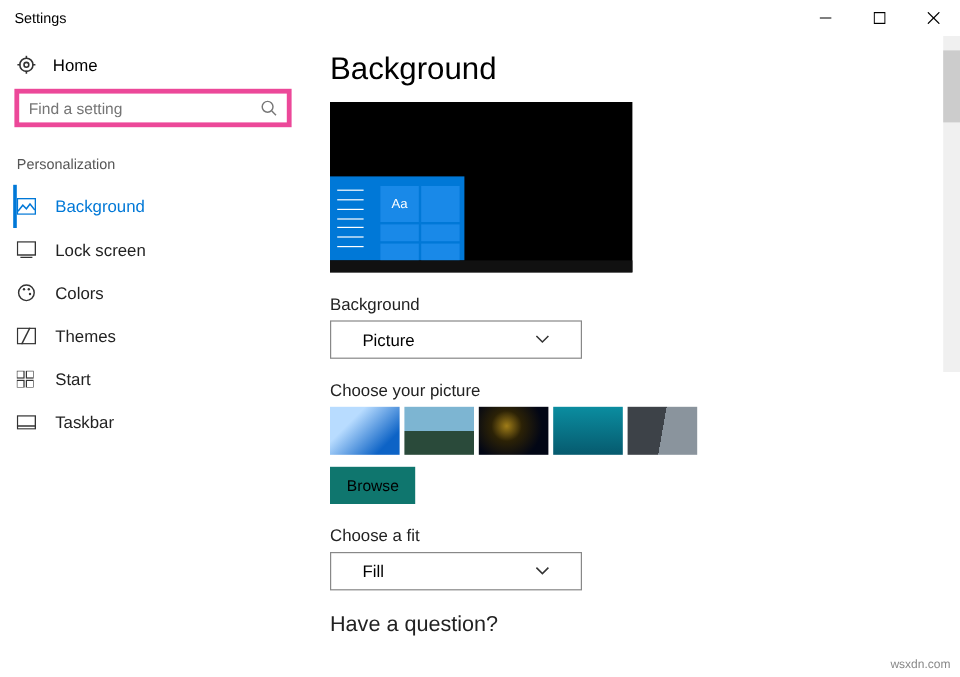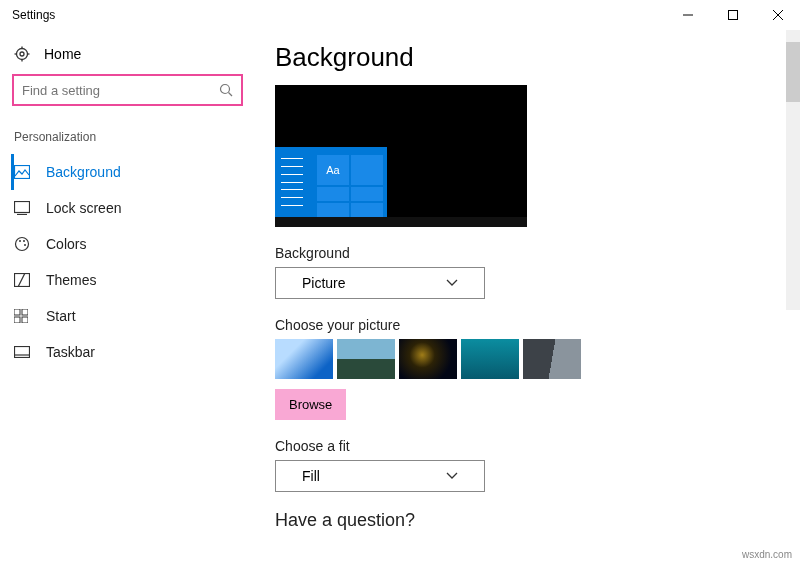--- a/index.html
+++ b/index.html
@@ -3,21 +3,21 @@
   <meta charset="utf-8">
   <style>
     * { margin: 0; padding: 0; box-sizing: border-box; font-family: "Segoe UI", sans-serif; }
     body { width: 800px; height: 564px; background: #fff; overflow: hidden; position: relative; }
     .titlebar { height: 30px; display: flex; align-items: center; padding-left: 12px; font-size: 12px; }
     .titlebar-controls { position: absolute; top: 0; right: 0; display: flex; }
     .tbtn { width: 45px; height: 30px; display: flex; align-items: center; justify-content: center; font-size: 12px; }
     .content { display: flex; height: calc(100% - 30px); }
     .sidebar { width: 255px; padding: 10px 12px; }
     .home-row { display: flex; align-items: center; gap: 12px; padding: 6px 2px 12px 2px; font-size: 14px; }
-    .searchbox { border: 2px solid #ec4899; height: 32px; display: flex; align-items: center; padding: 0 8px; margin-bottom: 20px; }
+    .searchbox { border: 4px solid #ec4899; height: 32px; display: flex; align-items: center; padding: 0 8px; margin-bottom: 20px; }
     .searchbox input { border: none; outline: none; flex: 1; font-size: 13px; color: #666; background: transparent; }
     .cat-label { font-size: 12px; color: #555; padding: 4px 2px 10px 2px; }
     .nav-item { display: flex; align-items: center; gap: 14px; padding: 10px 2px; font-size: 14px; color: #222; cursor: default; }
     .nav-item.active { color: #0078d7; border-left: 3px solid #0078d7; padding-left: 0; margin-left: -1px; }
     .nav-item.active .nicon { color: #0078d7; }
     .nicon { width: 18px; text-align: center; font-size: 15px; color: #333; }
     .main { flex: 1; padding: 12px 20px 0 20px; overflow: hidden; position: relative; }
     .page-title { font-size: 26px; font-weight: 300; margin-bottom: 12px; }
     .preview { width: 252px; height: 142px; background: #000; position: relative; margin-bottom: 18px; }
     .preview-taskbar { position: absolute; bottom: 0; left: 0; width: 100%; height: 10px; background: #111; display: flex; }
@@ -29,21 +29,21 @@
     .tile.big { grid-row: 1; grid-column: 1; display: flex; align-items: center; justify-content: center; color: #fff; font-size: 11px; }
     .field-label { font-size: 14px; margin-bottom: 6px; color: #222; }
     .select { width: 210px; height: 32px; border: 1.5px solid #888; display: flex; align-items: center; justify-content: space-between; padding: 0 26px; font-size: 14px; margin-bottom: 18px; }
     .thumbs { display: flex; gap: 4px; margin-bottom: 10px; }
     .thumb { width: 58px; height: 40px; }
     .t1 { background: linear-gradient(135deg,#b8dcff 30%,#0d63c6 80%); }
     .t2 { background: linear-gradient(#7db5d2 50%,#2a4a3a 50%); }
     .t3 { background: radial-gradient(circle at 40% 40%,#a07d18 0%,#2c2206 30%,#020615 70%); }
     .t4 { background: linear-gradient(#0b8da0,#065a6e); }
     .t5 { background: linear-gradient(100deg,#3d4248 50%,#8a949d 50%); }
-    .browse-btn { background: #f9a8d4; border: none; padding: 8px 14px; font-size: 13px; margin-bottom: 18px; }
+    .browse-btn { background: #0f766e; border: none; padding: 8px 14px; font-size: 13px; margin-bottom: 18px; }
     .question { font-size: 18px; font-weight: 400; color: #222; margin-top: 6px; }
     .watermark { position: absolute; bottom: 4px; right: 8px; font-size: 10px; color: #888; }
     .scrollbar { position: absolute; right: 0; top: 30px; width: 14px; height: 280px; background: #f0f0f0; }
     .scroll-thumb { position: absolute; right: 0; top: 42px; width: 14px; height: 60px; background: #ccc; }
     svg { display: block; }
   </style>
 </head>
 <body>
 
 <div class="titlebar">

